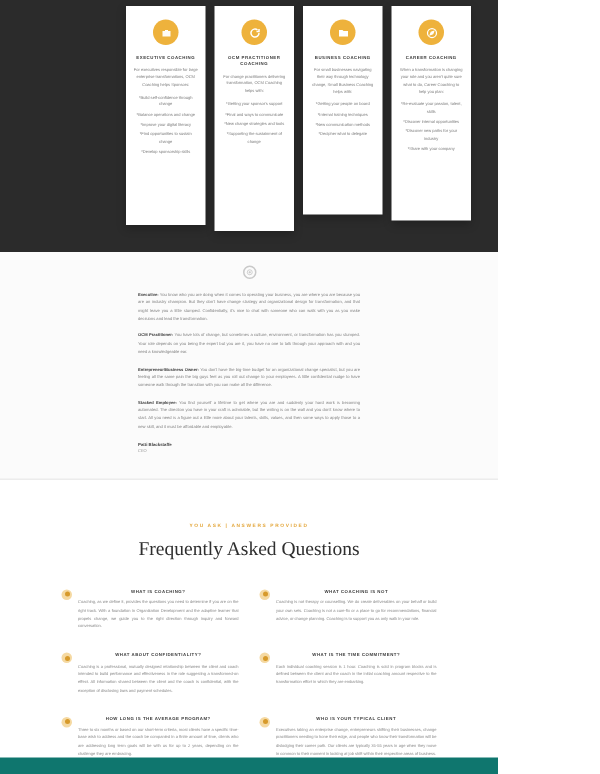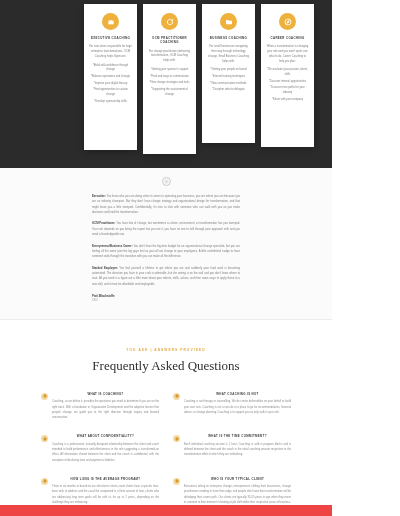--- a/index.html
+++ b/index.html
@@ -2,21 +2,21 @@
 <html><head>
 <meta charset="utf-8">
 <style>
   * { box-sizing: border-box; margin: 0; padding: 0; }
   html, body {
     width: 400px; height: 516px;
     overflow: hidden;
     background: #ffffff;
     font-family: "Liberation Sans", sans-serif;
   }
-  .page { position: relative; width: 332px; height: 516px; background: #ef4444; }
+  .page { position: relative; width: 332px; height: 516px; background: #0f766e; }
 
   
   .hero {
     position: relative;
     height: 168px;
     background: #2b2b2b;
     overflow: visible;
   }
   .cards {
     position: absolute;

